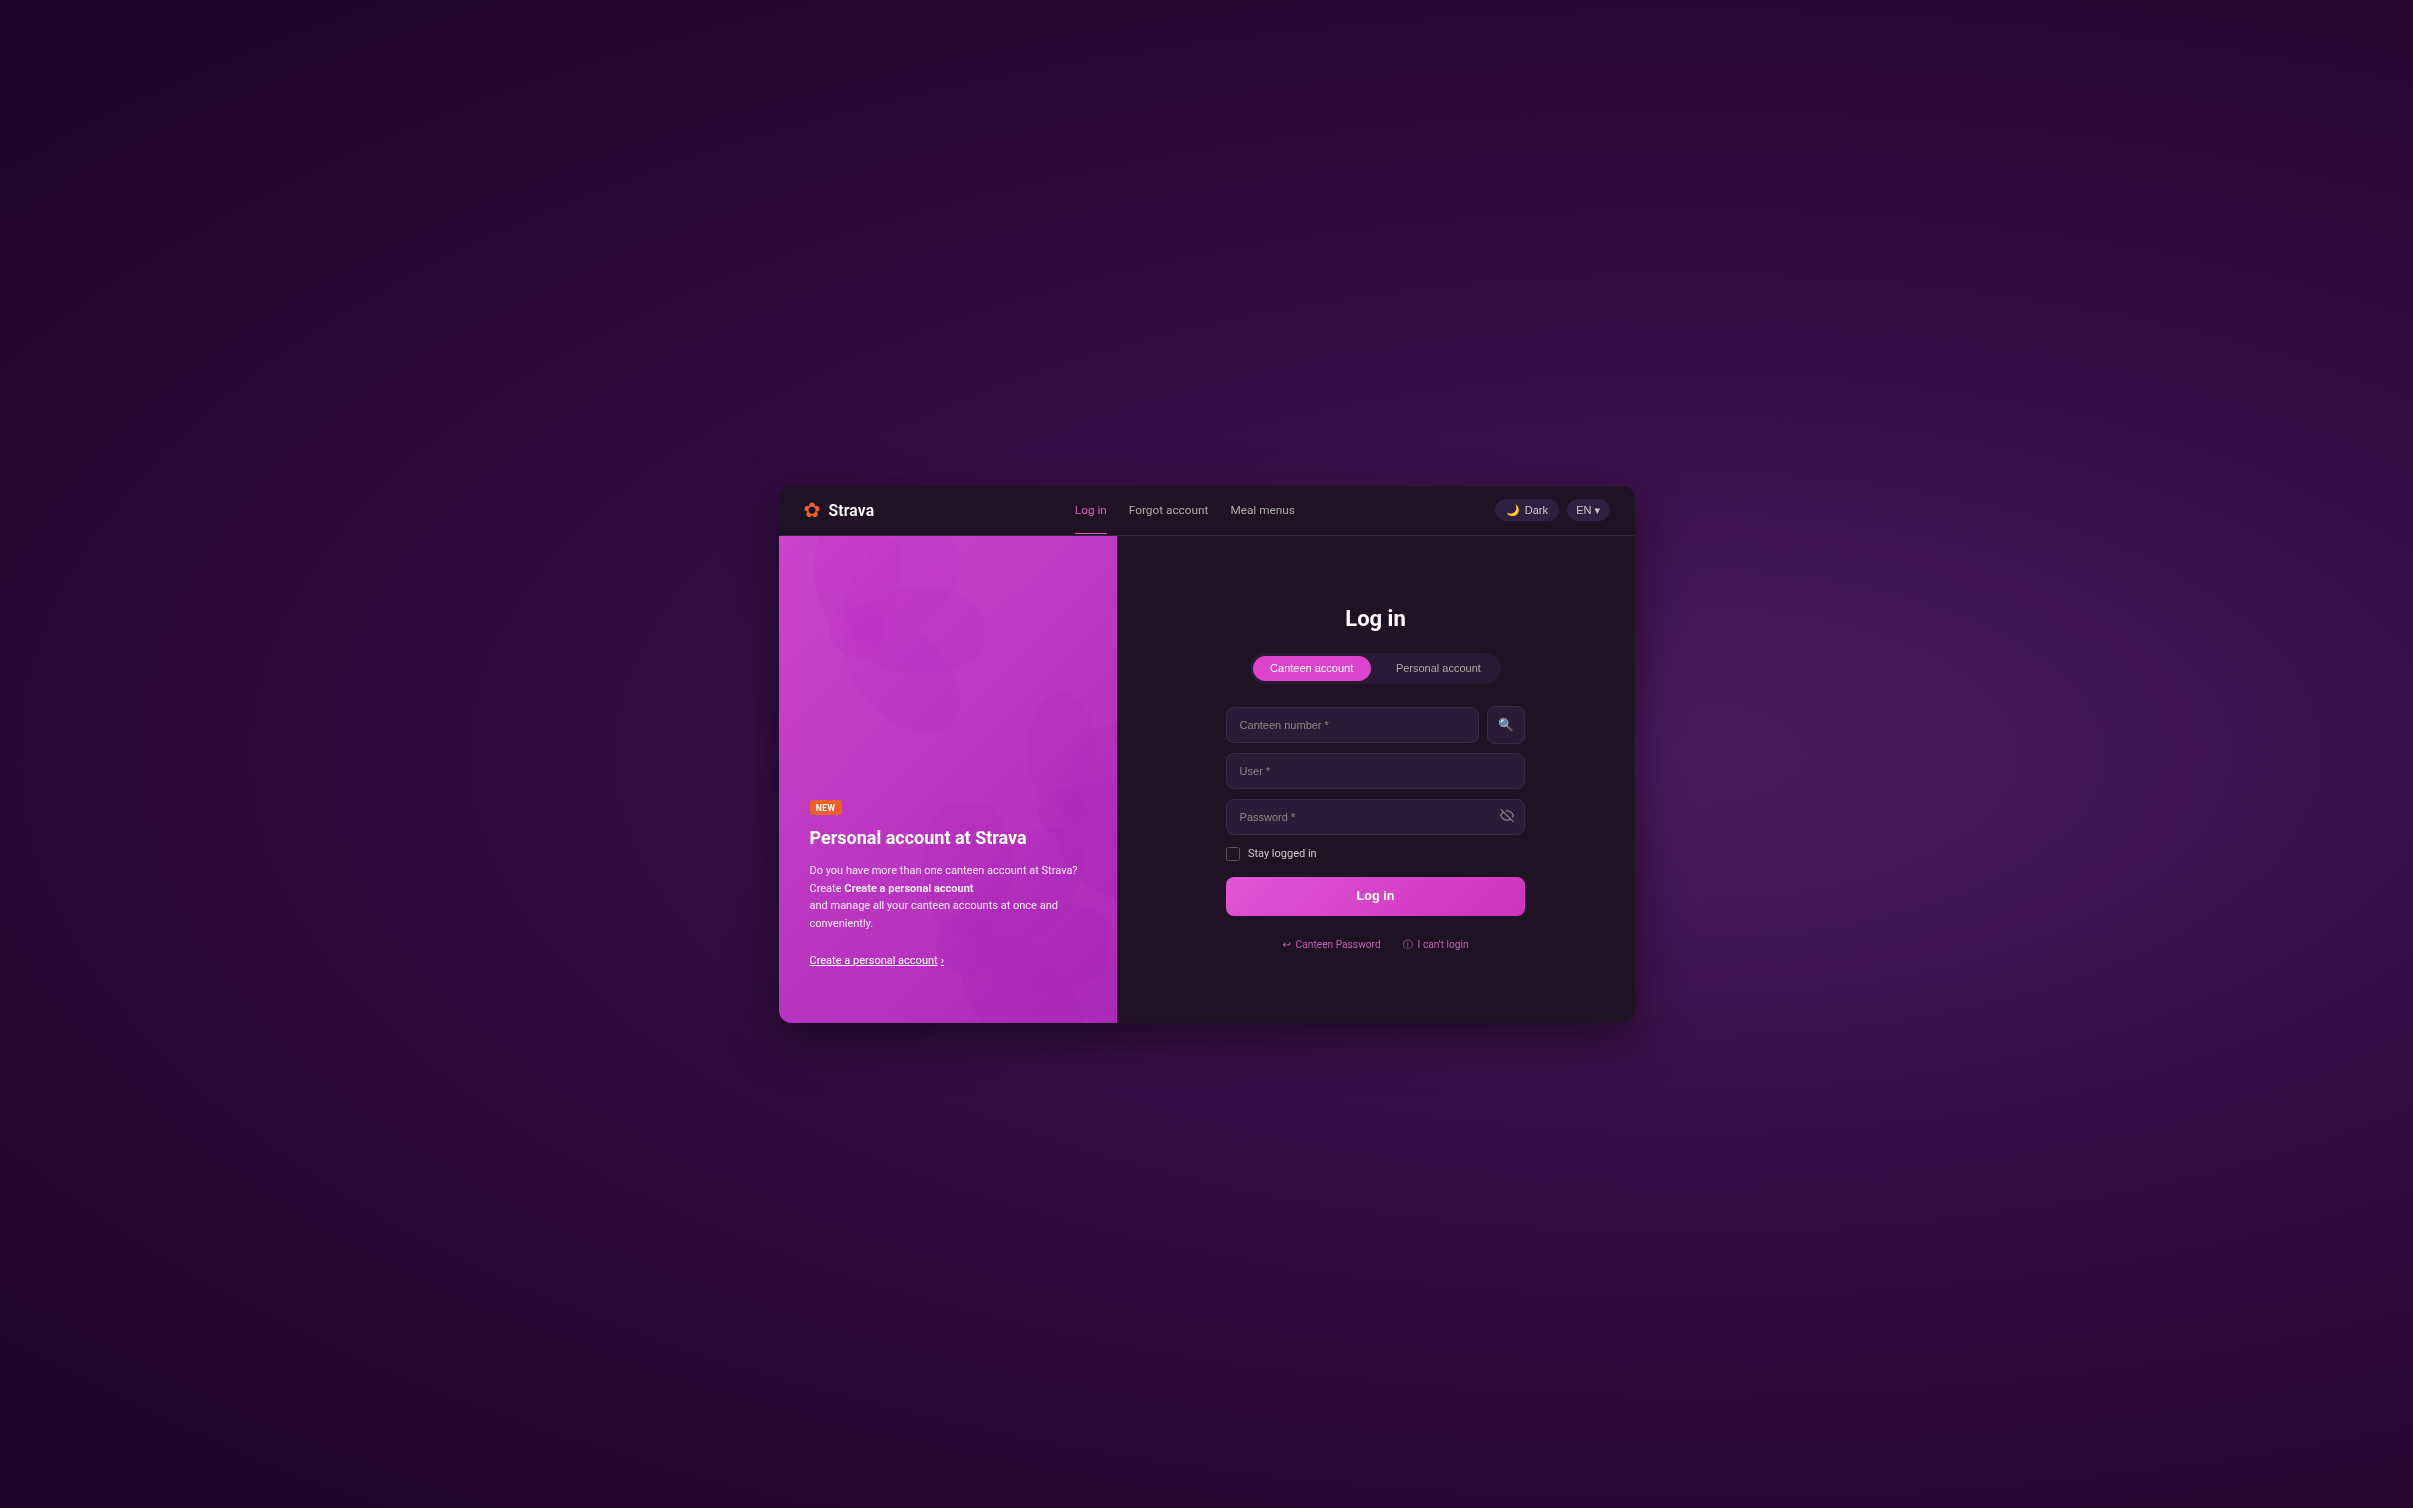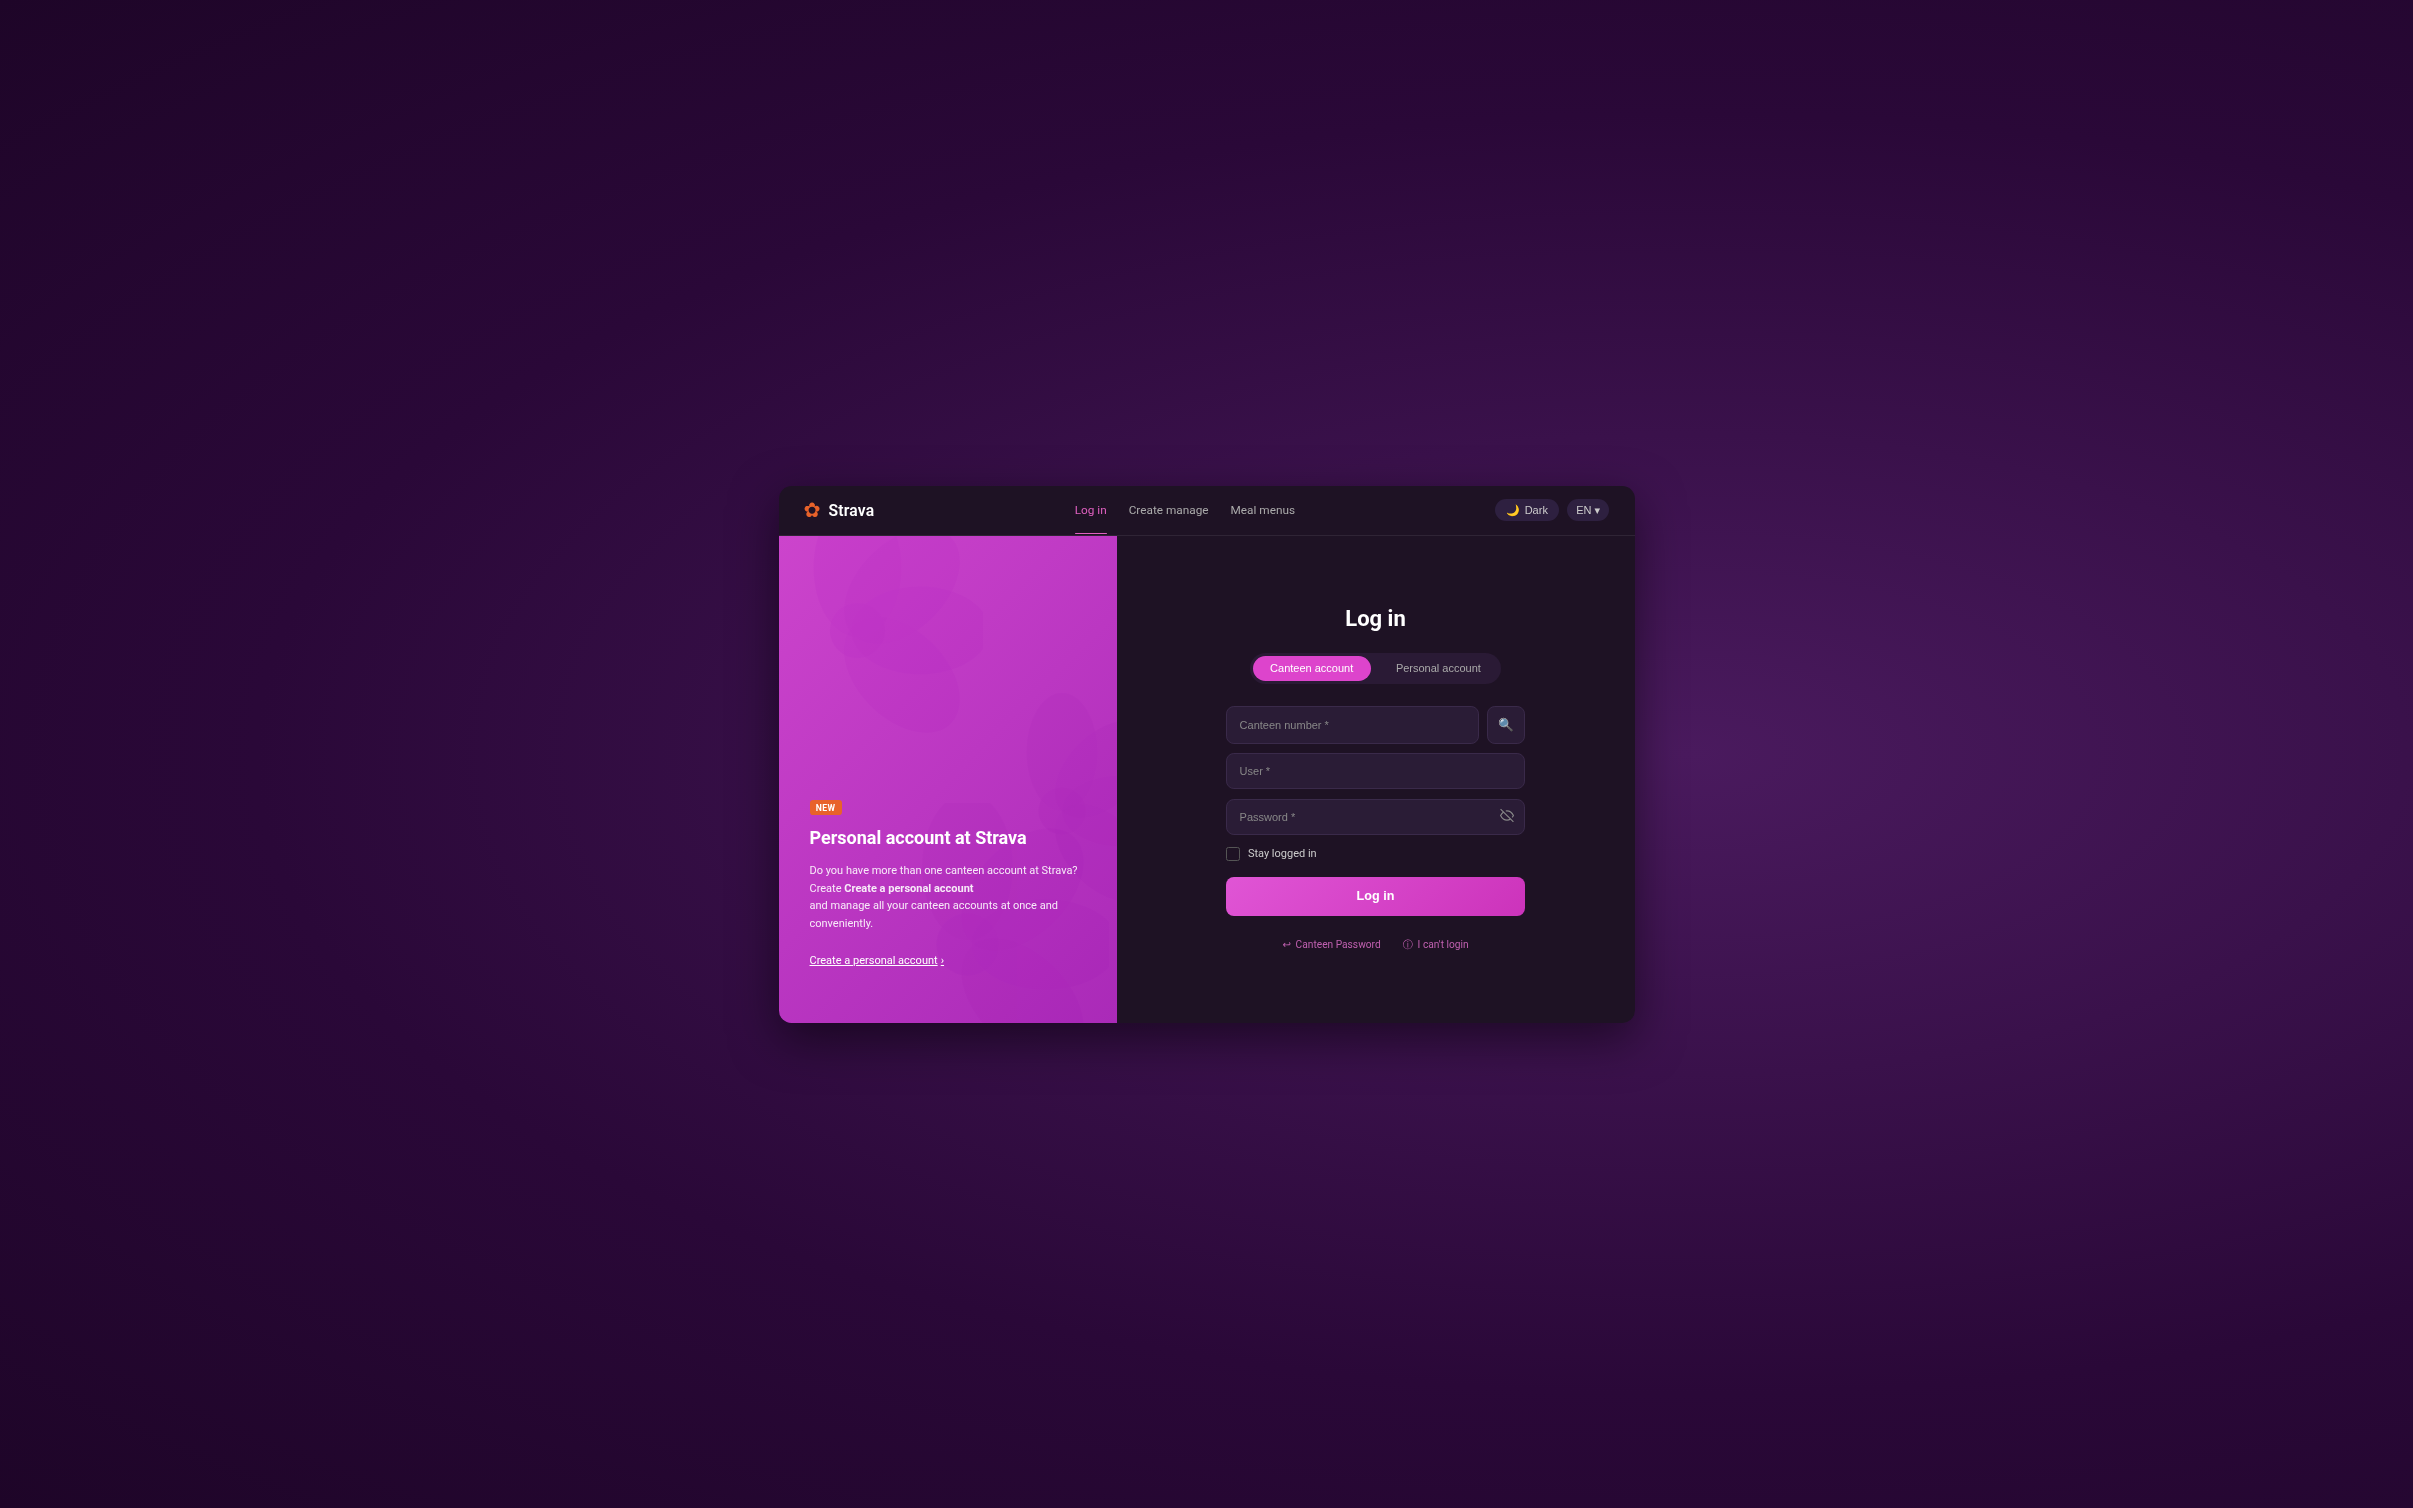--- a/index.html
+++ b/index.html
@@ -233,20 +233,21 @@
       width: 100%;
       max-width: 299px;
       display: flex;
       flex-direction: column;
       gap: 9.4px;
     }
 
     .input-row {
       display: flex;
       gap: 8px;
+      align-items: center;
     }
 
     .form-input {
       flex: 1;
       background: #2a1c36;
       border: 0.8px solid #3a2a4a;
       border-radius: 7.9px;
       color: #ccc;
       font-size: 11px;
       padding: 11px 12.6px;
@@ -354,21 +355,21 @@
 <div class="app-wrapper">
 
   <header class="header">
     <div class="logo-area">
       <span class="logo-icon">✿</span>
       <span class="logo-text">Strava</span>
     </div>
 
     <nav class="nav-area">
       <a class="nav-link active">Log in</a>
-      <a class="nav-link">Create manage</a>
+      <a class="nav-link">Forgot account</a>
       <a class="nav-link">Meal menus</a>
     </nav>
 
     <div class="header-controls">
       <button class="dark-btn">
         <span>🌙</span>
         <span>Dark</span>
       </button>
       <button class="lang-btn">
         <span>EN</span>

